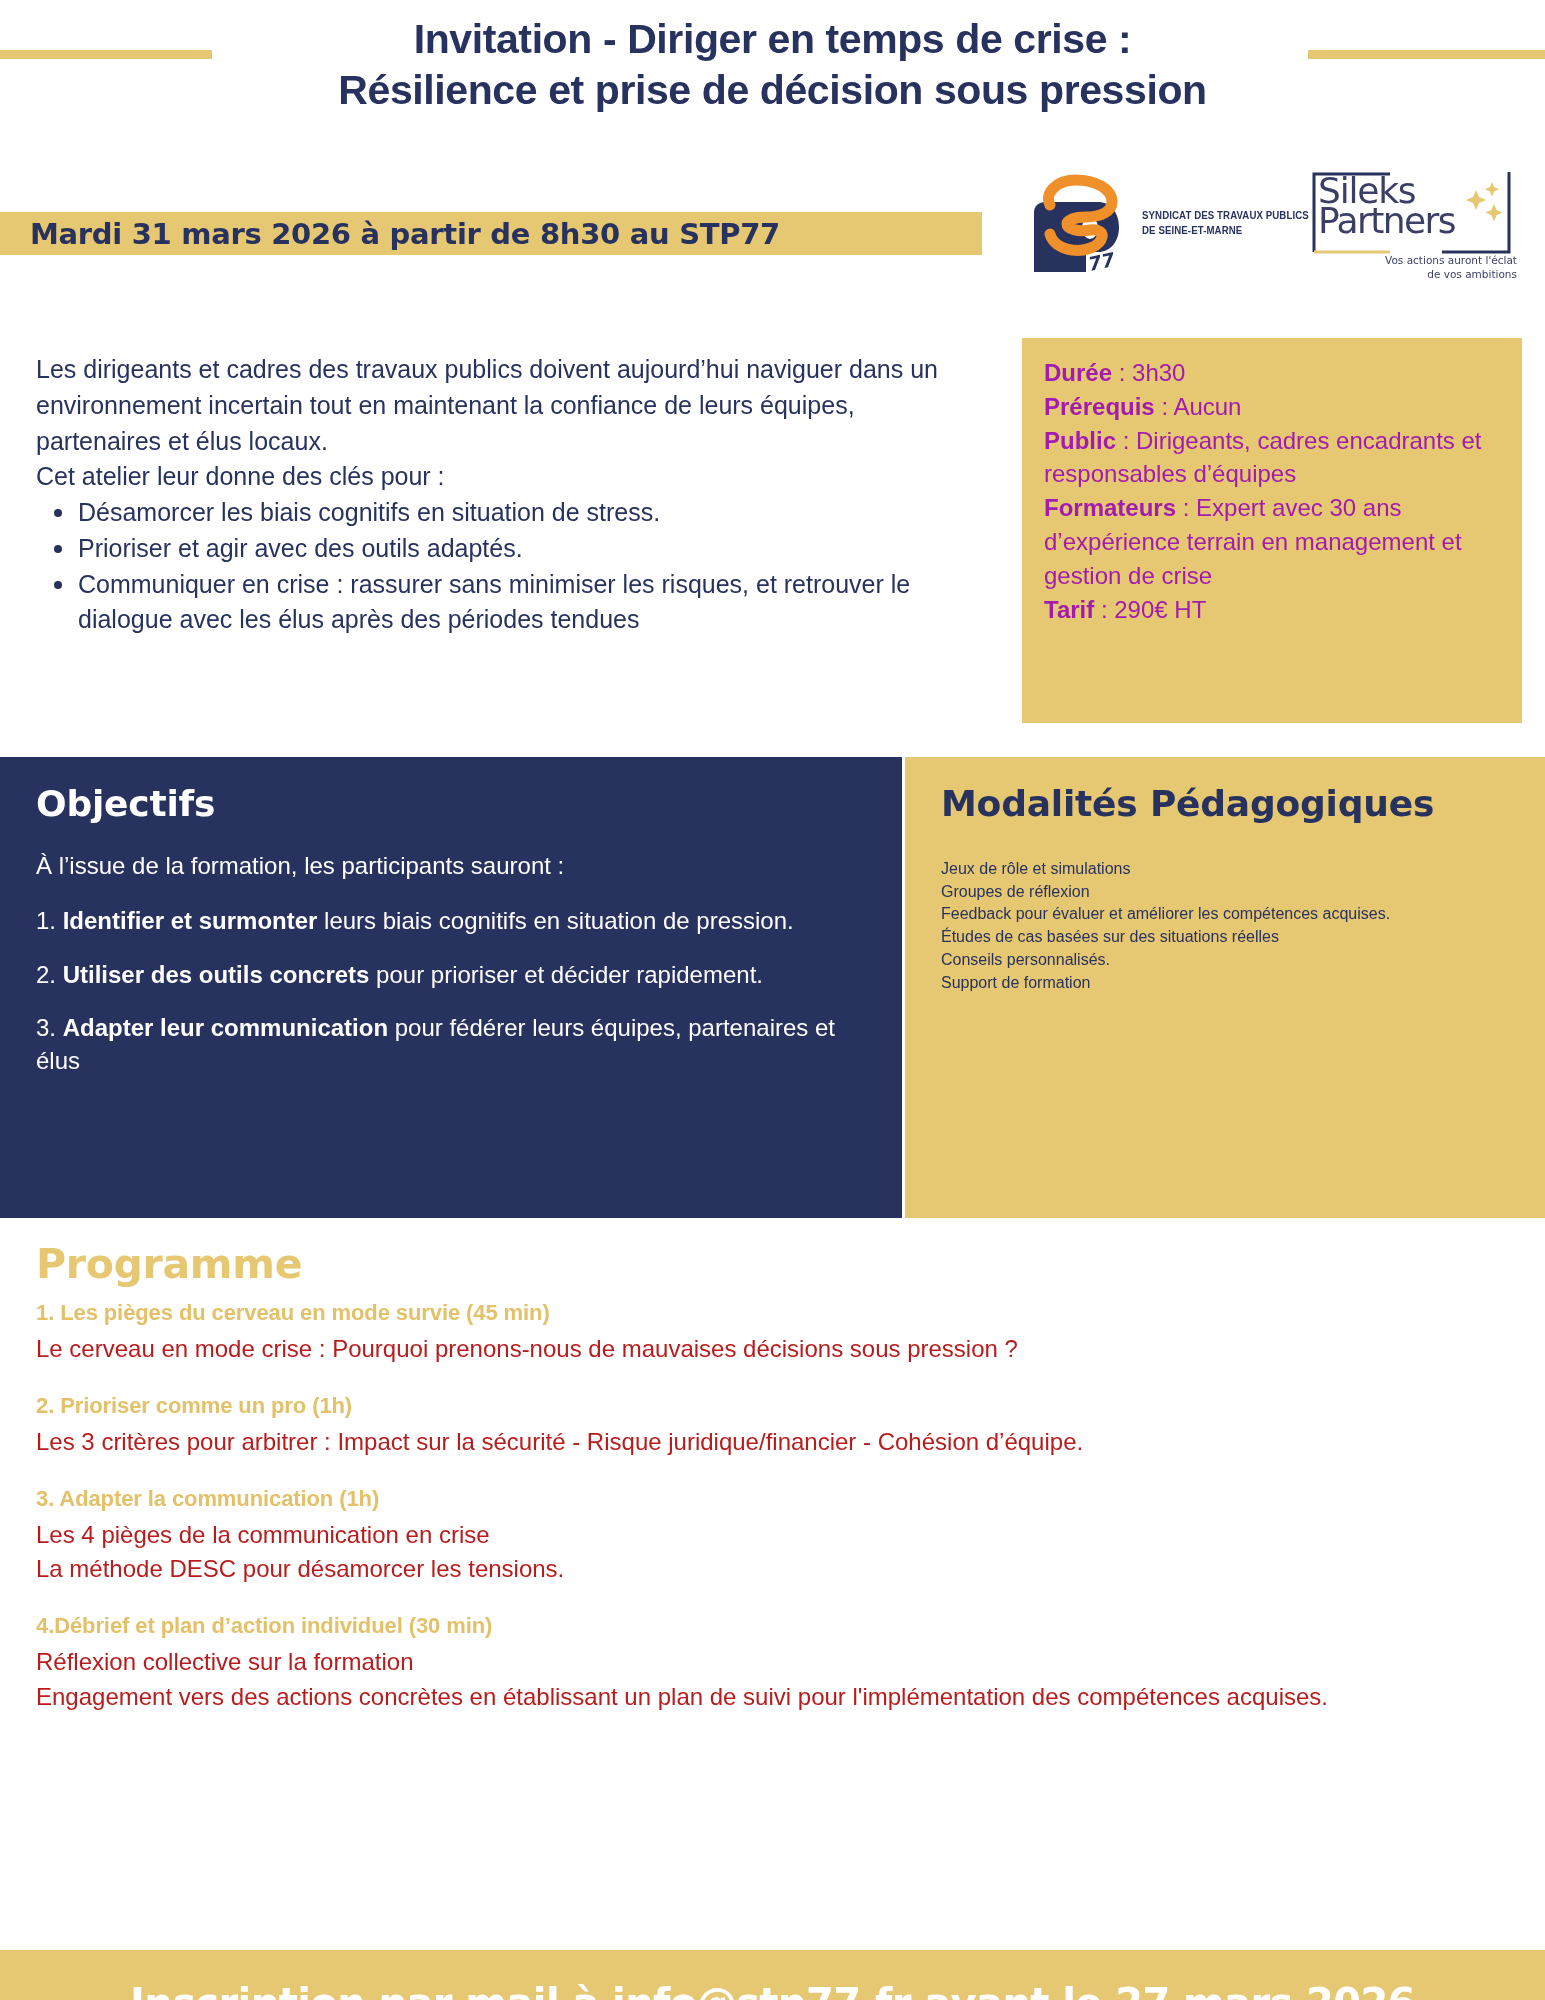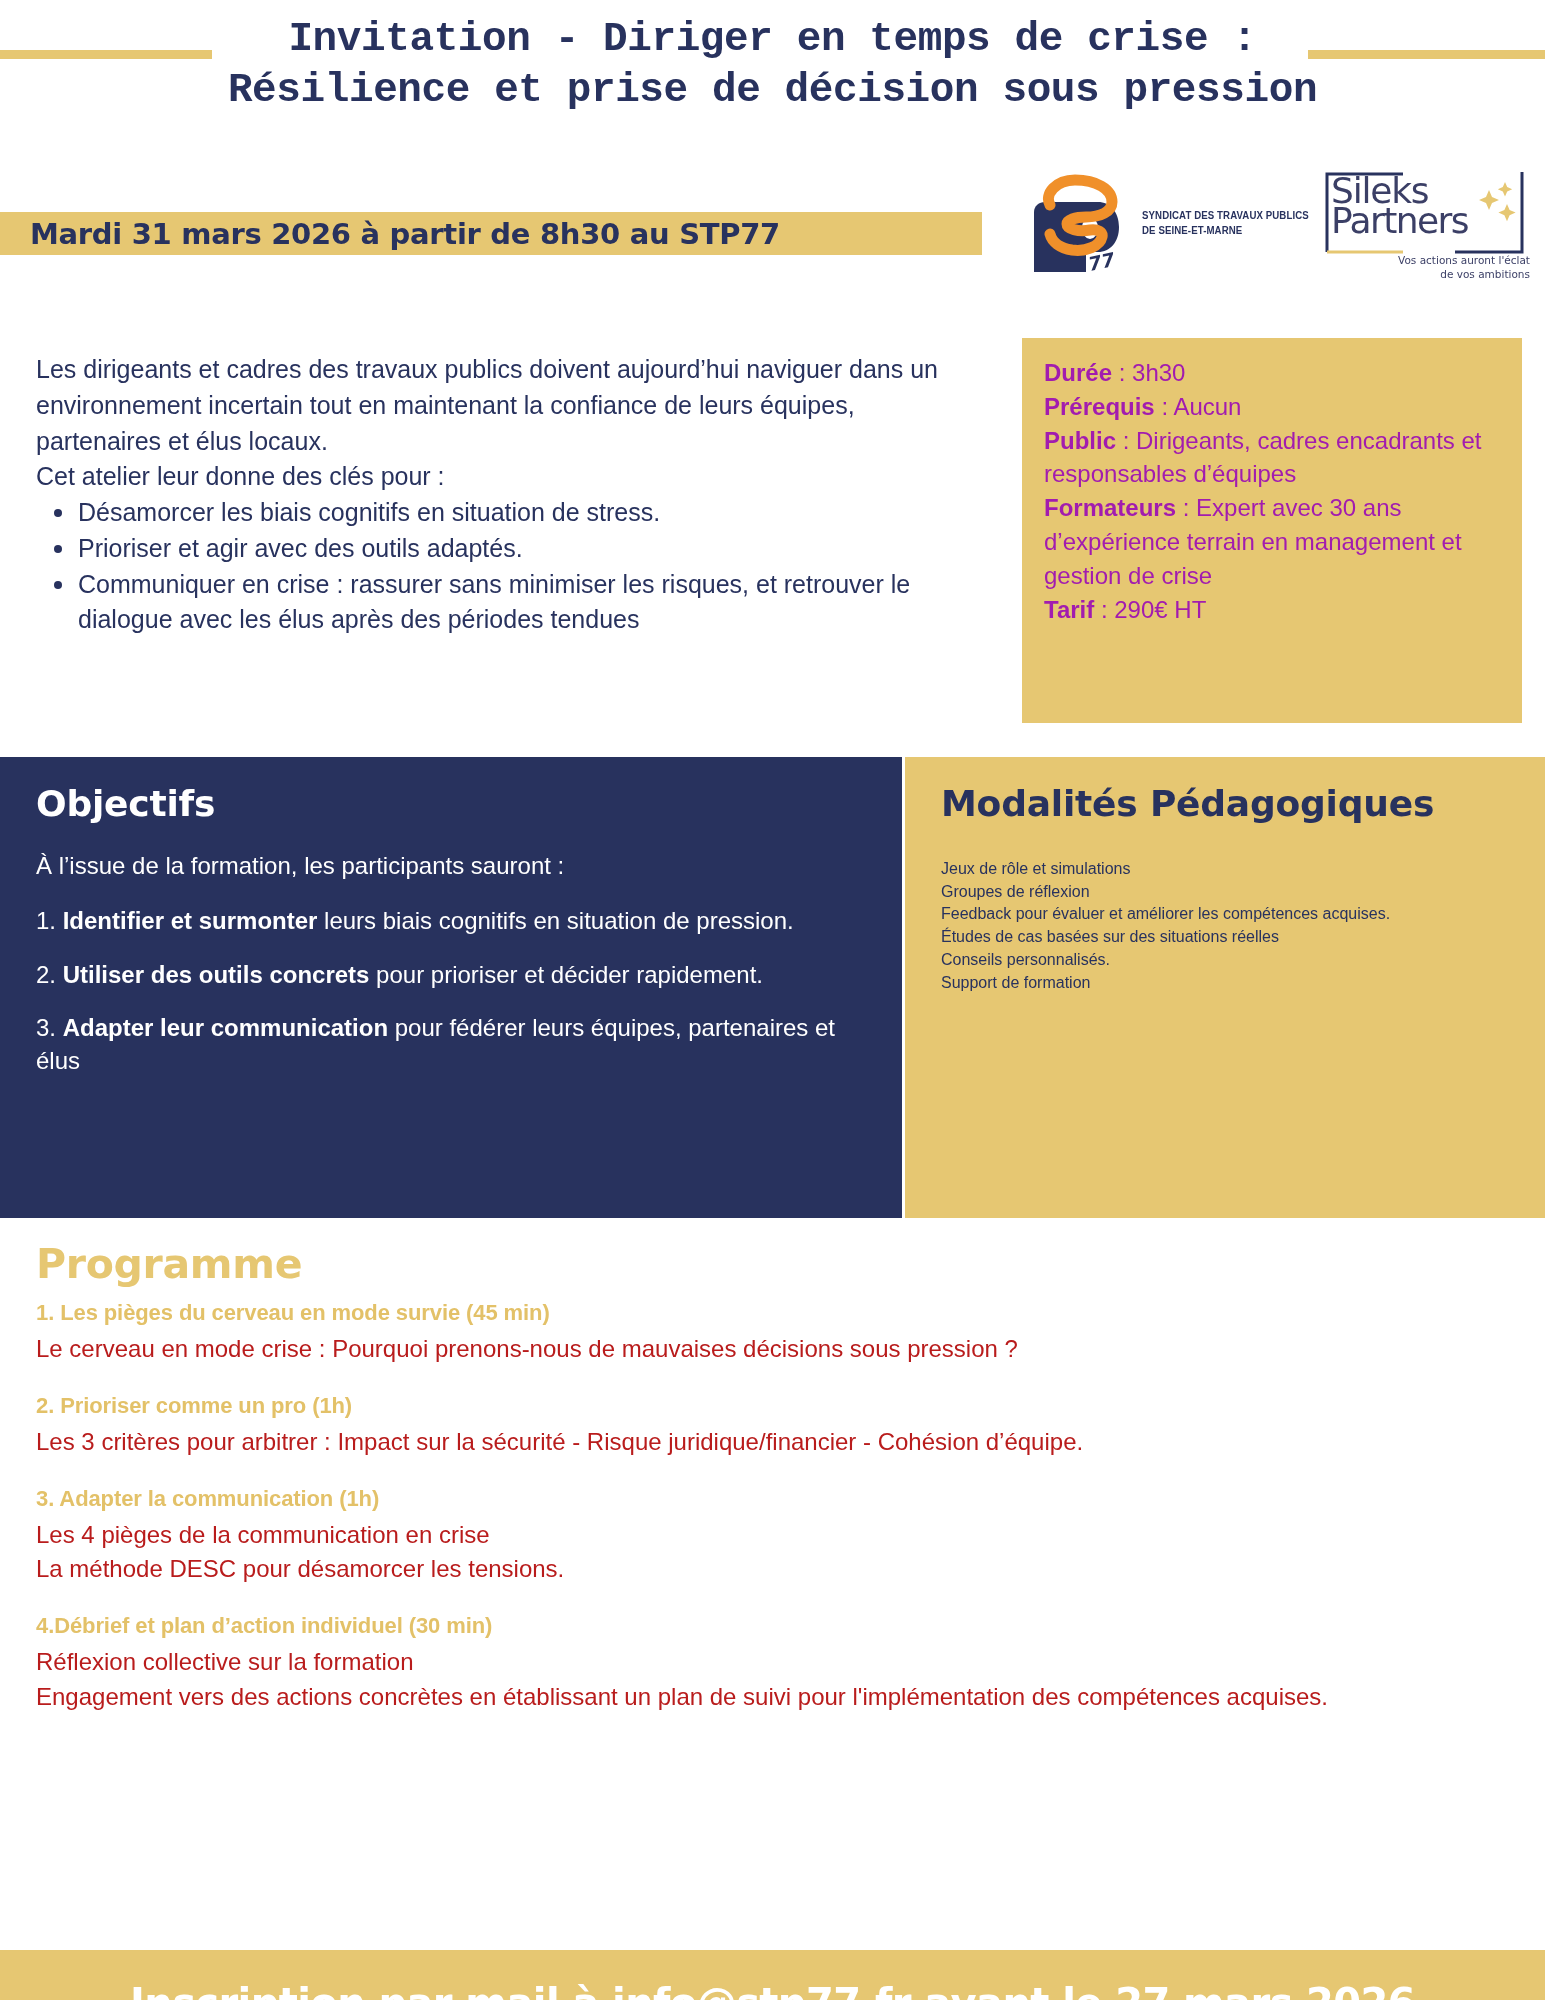--- a/index.html
+++ b/index.html
@@ -30,21 +30,21 @@
   }
   .rule-left  { left: 0;   width: 212px; }
   .rule-right { right: 0;  width: 237px; }
 
   .title-text {
     position: absolute;
     top: 14px;
     left: 130px;
     right: 130px;
     text-align: center;
-    font-family: Liberation Mono, monospace;
+    font-family: Liberation Sans, sans-serif;
     font-weight: bold;
     font-size: 41px;
     line-height: 1.25;
     letter-spacing: -0.4px;
     color: #28325e;
   }
   .title-line2 { display:block; }
 
   
   .date-banner {
@@ -93,21 +93,21 @@
     line-height: 1.45;
     letter-spacing: 0.1px;
     color: #28325e;
     transform: scaleX(0.92);
     transform-origin: left center;
     white-space: nowrap;
   }
 
   .logo-sileks {
     position: absolute;
-    left: 297px; top: -10px;
+    left: 284px; top: -10px;
     width: 215px; height: 125px;
   }
   .sileks-frame { position:absolute; inset:0; }
   .sileks-name {
     position: absolute;
     left: 14px; top: 16px;
     font-family: "DejaVu Sans", sans-serif;
     font-size: 36px;
     line-height: 0.84;
     color: #3b3f66;

